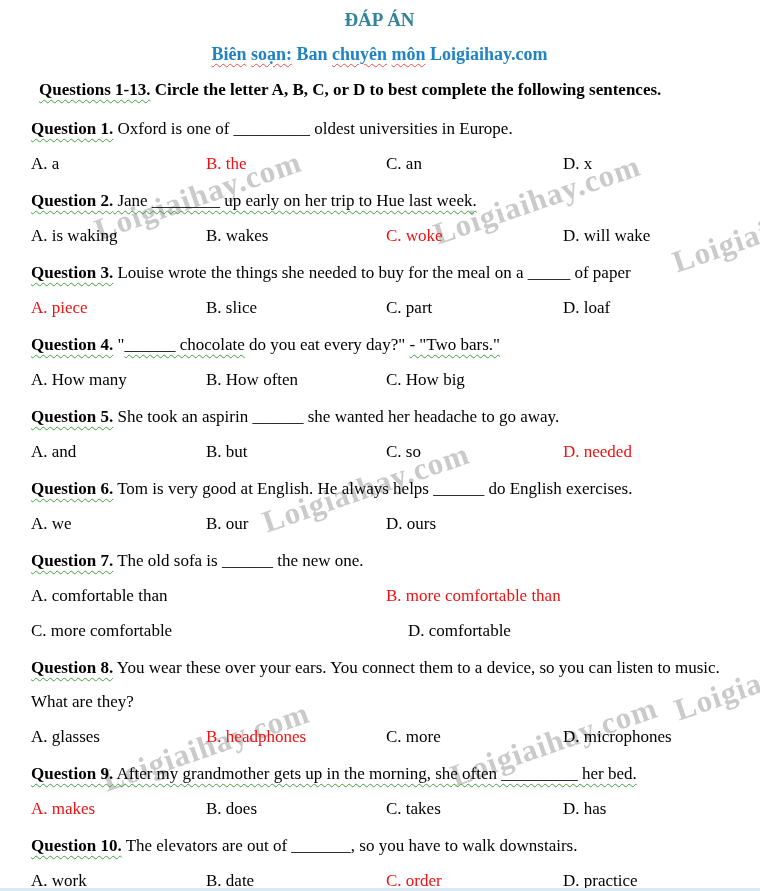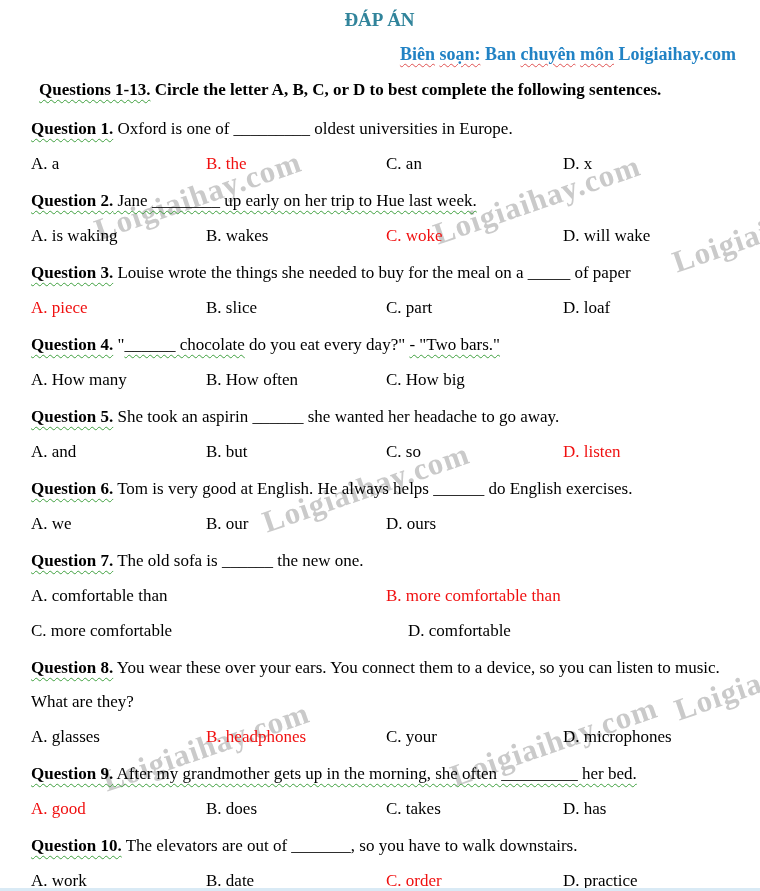--- a/index.html
+++ b/index.html
@@ -29,21 +29,21 @@
     white-space:nowrap;
     pointer-events:none;
   }
   .content{position:relative;z-index:1;padding:8px 24px 0 23px;}
   .title{
     margin:0;text-align:center;
     font-size:19px;line-height:24px;
     font-weight:bold;color:var(--c-title);
   }
   .subtitle{
-    margin:10px 0 8px;text-align:right;
+    margin:10px 0 8px;text-align:center;
     font-size:18px;line-height:24px;
     font-weight:bold;color:var(--c-byline);
   }
   .intro{
     margin:12px 16px 0;
     font-weight:bold;font-size:17px;line-height:24px;
   }
   .q-block{margin:8px;}
   .q-line{margin:10px 0 0;line-height:34px;font-size:17px;}
   .q-label{font-weight:bold;}
@@ -124,21 +124,21 @@
           <span class="opt">B. How often</span>
           <span class="opt">C. How big</span>
         </div>
       </section>
       <section class="q-block">
         <p class="q-line"><strong class="q-label sq-green">Question 5.</strong><span> She took an aspirin ______ she wanted her headache to go away.</span></p>
         <div class="opt-row cols4">
           <span class="opt">A. and</span>
           <span class="opt">B. but</span>
           <span class="opt">C. so</span>
-          <span class="opt correct">D. listen</span>
+          <span class="opt correct">D. needed</span>
         </div>
       </section>
       <section class="q-block">
         <p class="q-line"><strong class="q-label sq-green">Question 6.</strong><span> Tom is very good at English. He always helps ______ do English exercises.</span></p>
         <div class="opt-row cols4">
           <span class="opt">A. we</span>
           <span class="opt">B. our</span>
           <span class="opt">D. ours</span>
         </div>
       </section>
@@ -151,28 +151,28 @@
         <div class="opt-row cols2">
           <span class="opt">C. more comfortable</span>
           <span class="opt">D. comfortable</span>
         </div>
       </section>
       <section class="q-block">
         <p class="q-line"><strong class="q-label sq-green">Question 8.</strong><span> You wear these over your ears. You connect them to a device, so you can listen to music. What are they?</span></p>
         <div class="opt-row cols4">
           <span class="opt">A. glasses</span>
           <span class="opt correct">B. headphones</span>
-          <span class="opt">C. your</span>
+          <span class="opt">C. more</span>
           <span class="opt">D. microphones</span>
         </div>
       </section>
       <section class="q-block">
         <p class="q-line"><strong class="q-label sq-green">Question 9.</strong><span class="sq-green"> After my grandmother gets up in the morning, she often _________ her bed.</span></p>
         <div class="opt-row cols4">
-          <span class="opt correct">A. good</span>
+          <span class="opt correct">A. makes</span>
           <span class="opt">B. does</span>
           <span class="opt">C. takes</span>
           <span class="opt">D. has</span>
         </div>
       </section>
       <section class="q-block">
         <p class="q-line"><strong class="q-label sq-green">Question 10.</strong><span> The elevators are out of _______, so you have to walk downstairs.</span></p>
         <div class="opt-row cols4">
           <span class="opt">A. work</span>
           <span class="opt">B. date</span>

